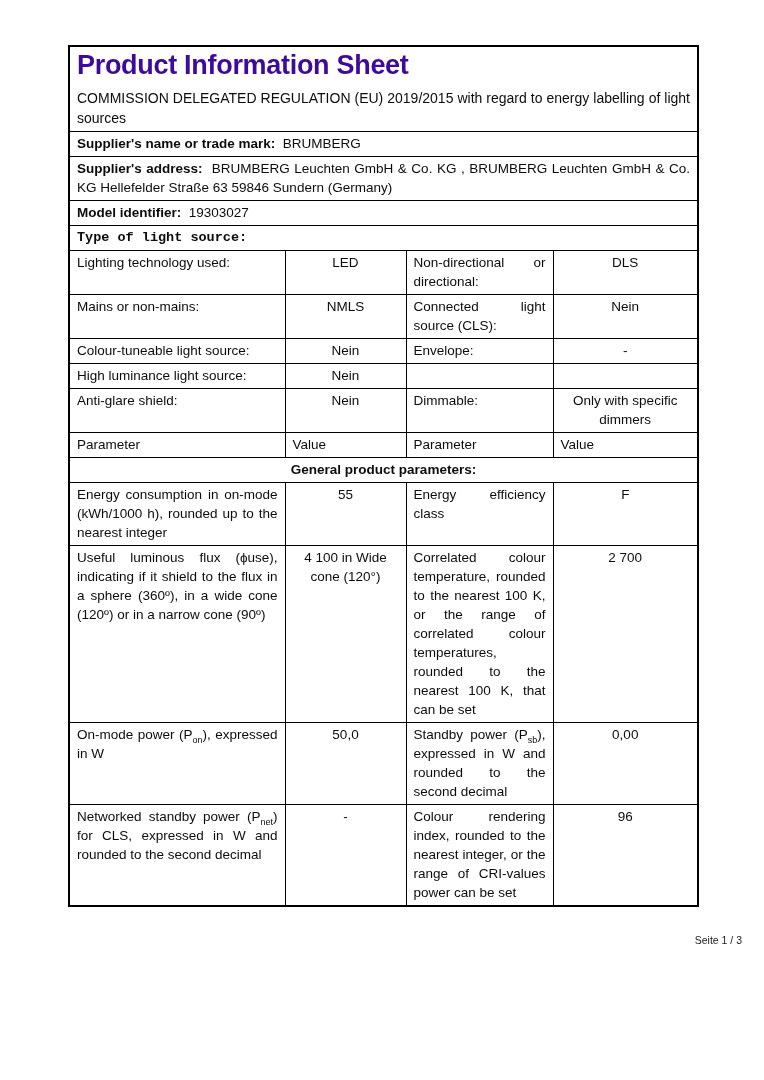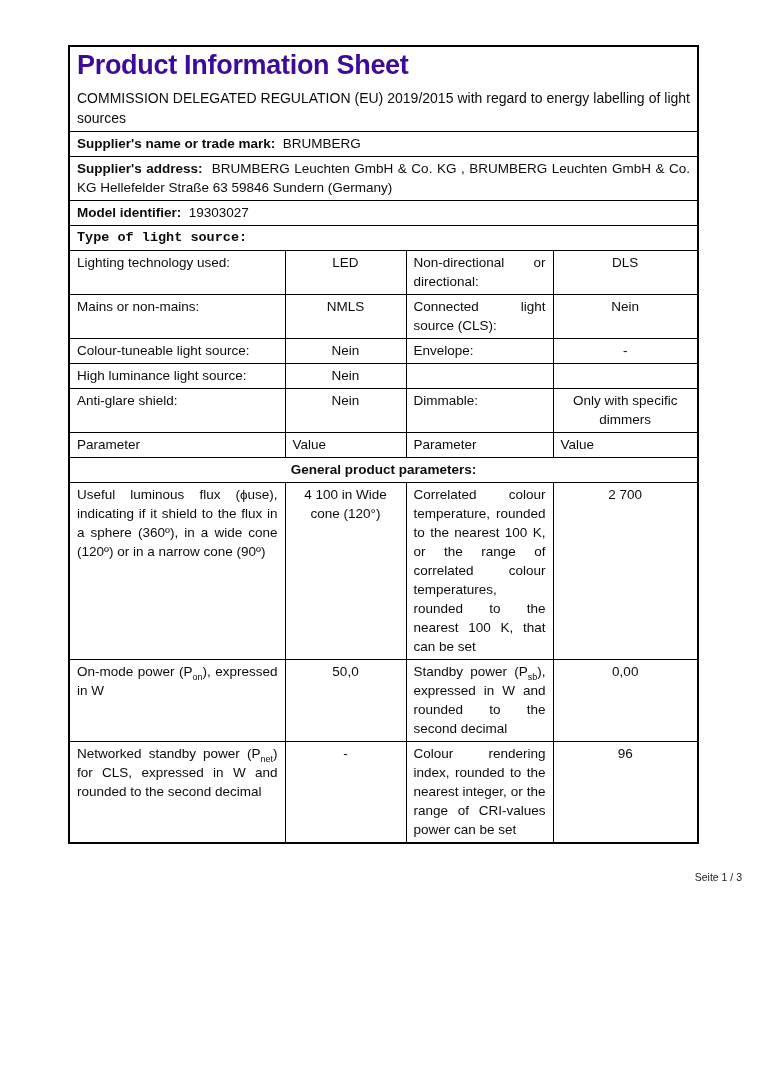--- a/index.html
+++ b/index.html
@@ -158,20 +158,26 @@
       <td class="col-head">Parameter</td>
       <td class="col-head">Value</td>
       <td class="col-head">Parameter</td>
       <td class="col-head">Value</td>
     </tr>
     <tr>
       <td colspan="4" class="center-head">General product parameters:</td>
     </tr>
 
     <tr>
+      <td class="param">Energy consumption in on-mode (kWh/1000 h), rounded up to the nearest integer</td>
+      <td class="val">55</td>
+      <td class="param">Energy efficiency class</td>
+      <td class="val">F</td>
+    </tr>
+    <tr>
       <td class="param">Useful luminous flux (ϕuse), indicating if it shield to the flux in a sphere (360º), in a wide cone (120º) or in a narrow cone (90º)</td>
       <td class="val">4 100 in Wide cone (120°)</td>
       <td class="param">Correlated colour temperature, rounded to the nearest 100 K, or the range of correlated colour temperatures, rounded to the nearest 100 K, that can be set</td>
       <td class="val">2 700</td>
     </tr>
     <tr>
       <td class="param"><span>On-mode power (P</span><sub>on</sub><span>), expressed in W</span></td>
       <td class="val">50,0</td>
       <td class="param"><span>Standby power (P</span><sub>sb</sub><span>), expressed in W and rounded to the second decimal</span></td>
       <td class="val">0,00</td>

